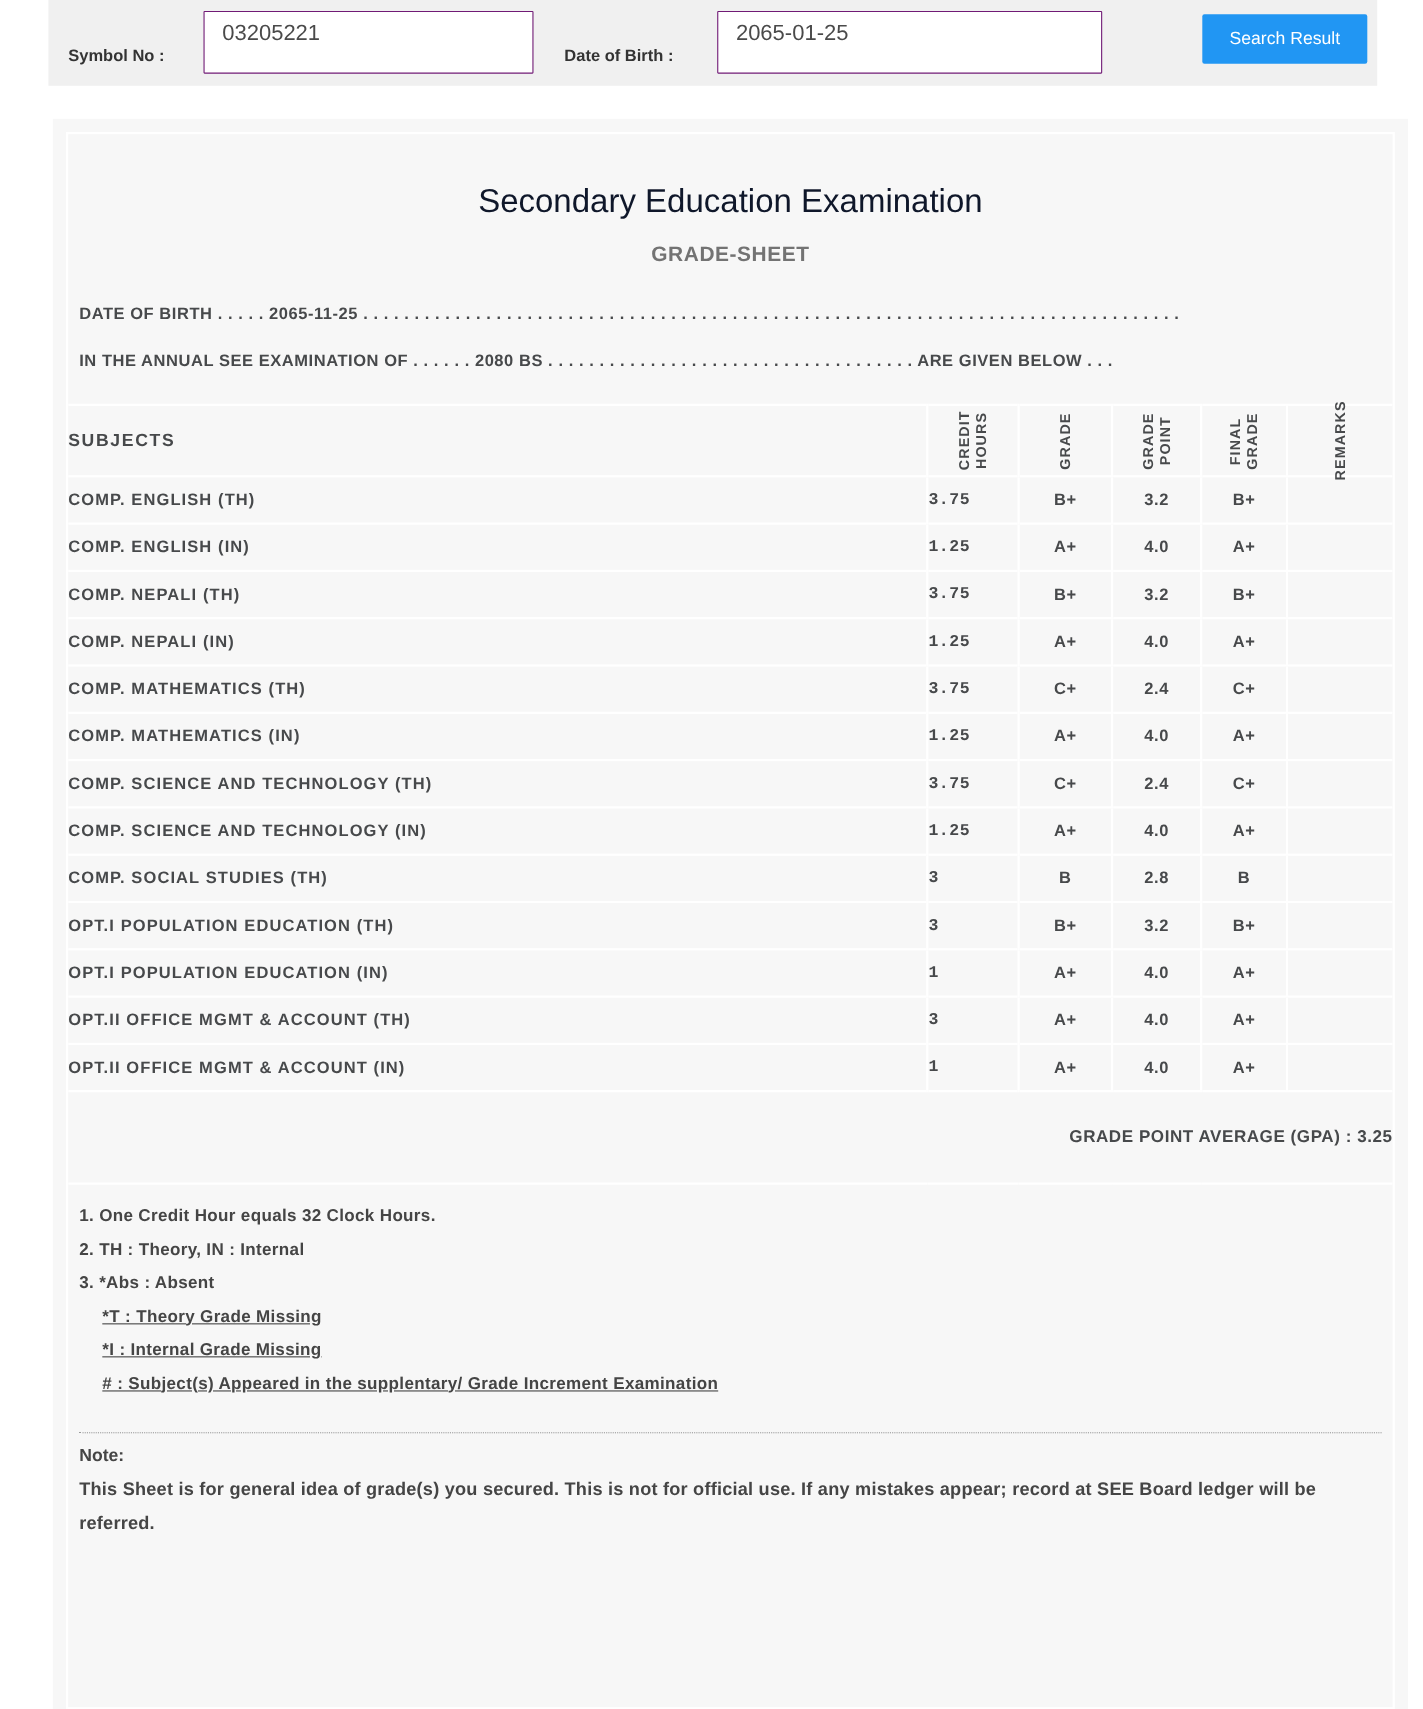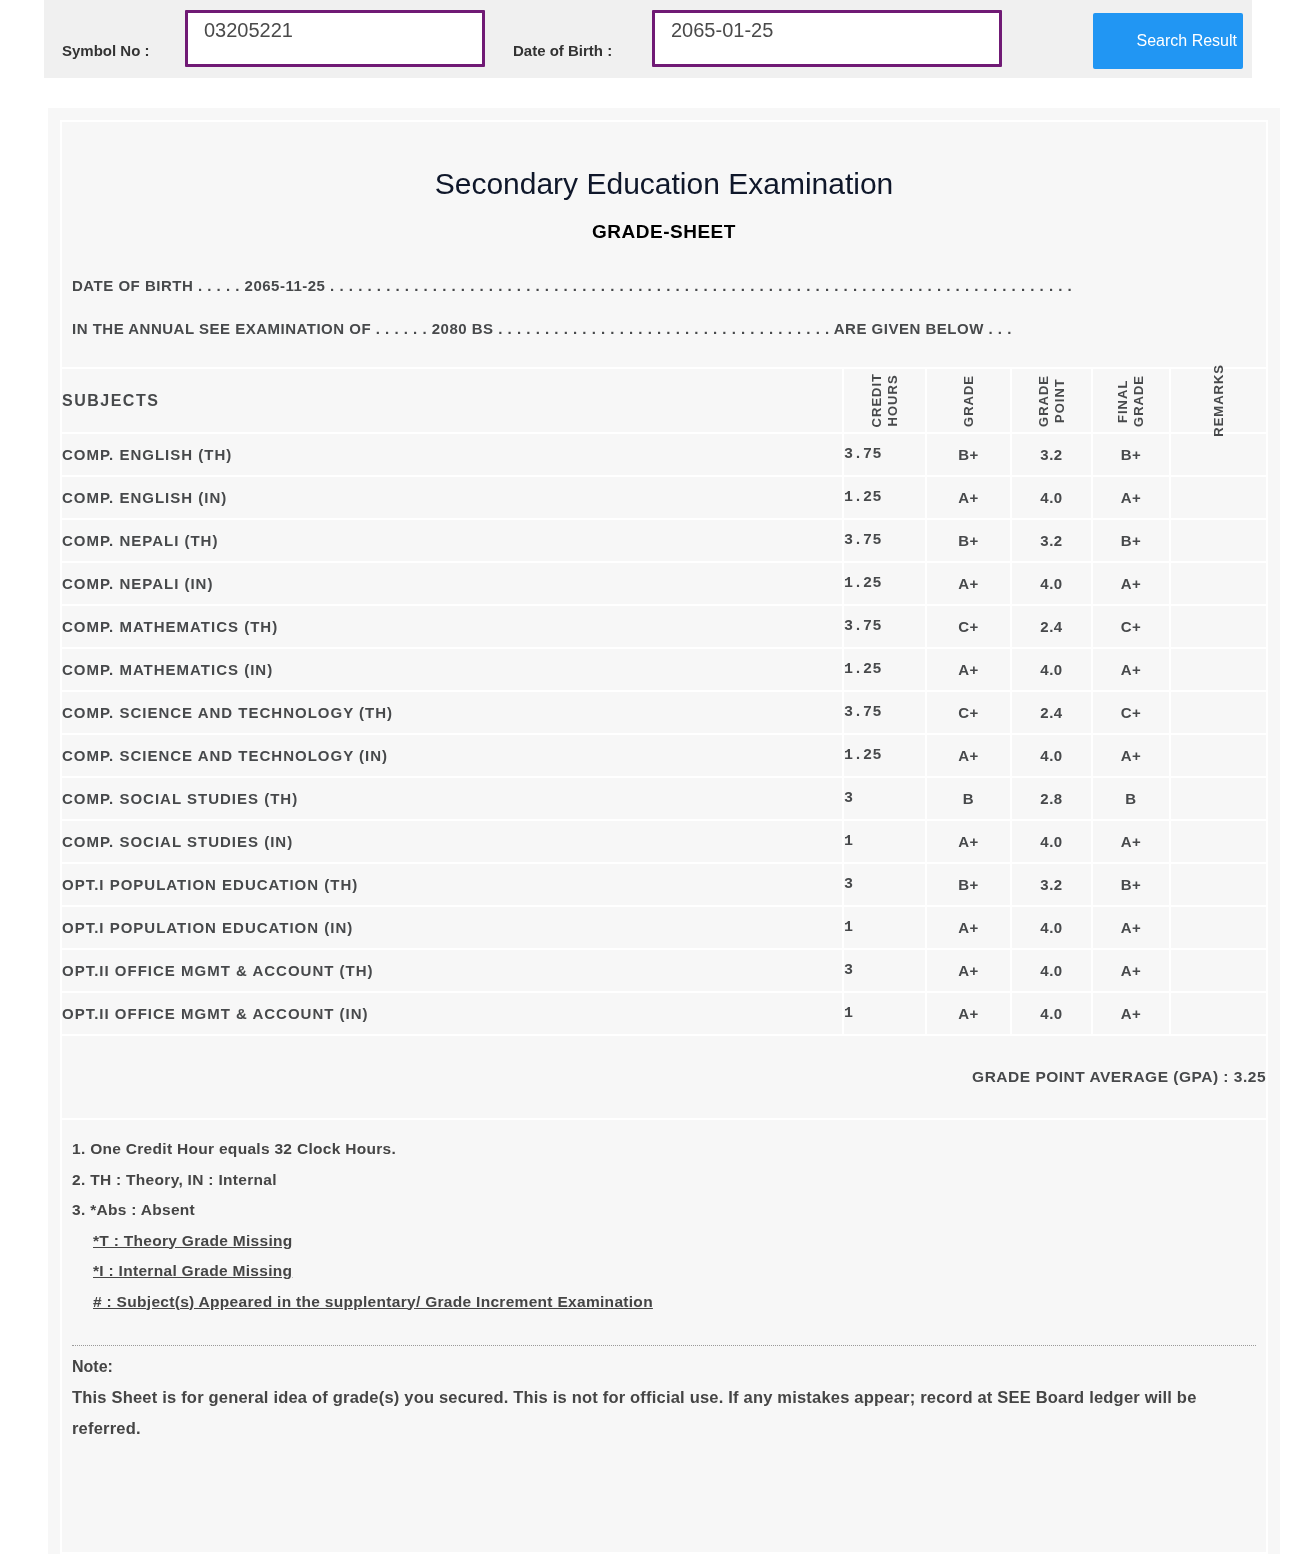--- a/index.html
+++ b/index.html
@@ -14,47 +14,47 @@
     background:#f0f0f0;
   }
   .topbar .lbl{
     position:absolute;top:0;height:100px;display:flex;align-items:center;
     font-size:15px;font-weight:bold;color:#333;
   }
   .lbl-symbol{left:18px;}
   .lbl-dob{left:469px;}
   .topbar input{
     position:absolute;top:10px;height:57px;box-sizing:border-box;
-    background:#fff;border:3px solid #701a75;border-radius:1px;
+    background:#fff;border:1px solid #701a75;border-radius:1px;
     font-family:"Liberation Sans",sans-serif;font-size:20px;color:#4a4a4a;
     padding:0 0 17px 16px;outline:none;
   }
   .in-symbol{left:141px;width:300px;}
   .in-dob{left:608px;width:350px;}
   .btn-search{
-    position:absolute;left:1049px;top:13px;width:150px;height:56px;
+    position:absolute;left:1049px;top:13px;width:150px;height:45px;
     background:#2196f3;color:#fff;border:none;border-radius:2px;
-    font-family:"Liberation Sans",sans-serif;font-size:16px;cursor:pointer;text-align:right;
+    font-family:"Liberation Sans",sans-serif;font-size:16px;cursor:pointer;
   }
   
   .panel{
     position:absolute;left:48px;top:108px;width:1232px;height:1446px;
     background:#f7f7f7;box-sizing:border-box;padding:12px 12px 0 12px;
   }
   .sheet{
     border:2px solid #ffffff;background:#f7f7f7;height:100%;
     box-sizing:border-box;padding:44px 0 0 0;overflow:hidden;
     color:#454545;
   }
   .sheet-title{
     text-align:center;font-size:30px;font-weight:400;color:#0f172a;
     line-height:36px;margin:0;
   }
   .sheet-subtitle{
-    text-align:center;font-size:19px;font-weight:bold;color:#000000;
+    text-align:center;font-size:19px;font-weight:bold;color:#737373;
     letter-spacing:.5px;line-height:24px;margin-top:18px;
   }
   .intro{margin:20px 10px 0 10px;}
   .intro-line{
     font-size:15px;font-weight:bold;line-height:43px;letter-spacing:.5px;
     white-space:nowrap;overflow:hidden;color:#47494b;
   }
   
   table.grades{
     width:100%;border-collapse:collapse;table-layout:fixed;margin-top:17px;
@@ -232,28 +232,20 @@
           </tr>
           <tr>
             <td class="c-sub">COMP. SOCIAL STUDIES (TH)</td>
             <td class="c-credit">3</td>
             <td class="c-grade">B</td>
             <td class="c-point">2.8</td>
             <td class="c-final">B</td>
             <td class="c-remarks"></td>
           </tr>
           <tr>
-            <td class="c-sub">COMP. SOCIAL STUDIES (IN)</td>
-            <td class="c-credit">1</td>
-            <td class="c-grade">A+</td>
-            <td class="c-point">4.0</td>
-            <td class="c-final">A+</td>
-            <td class="c-remarks"></td>
-          </tr>
-          <tr>
             <td class="c-sub">OPT.I POPULATION EDUCATION (TH)</td>
             <td class="c-credit">3</td>
             <td class="c-grade">B+</td>
             <td class="c-point">3.2</td>
             <td class="c-final">B+</td>
             <td class="c-remarks"></td>
           </tr>
           <tr>
             <td class="c-sub">OPT.I POPULATION EDUCATION (IN)</td>
             <td class="c-credit">1</td>

